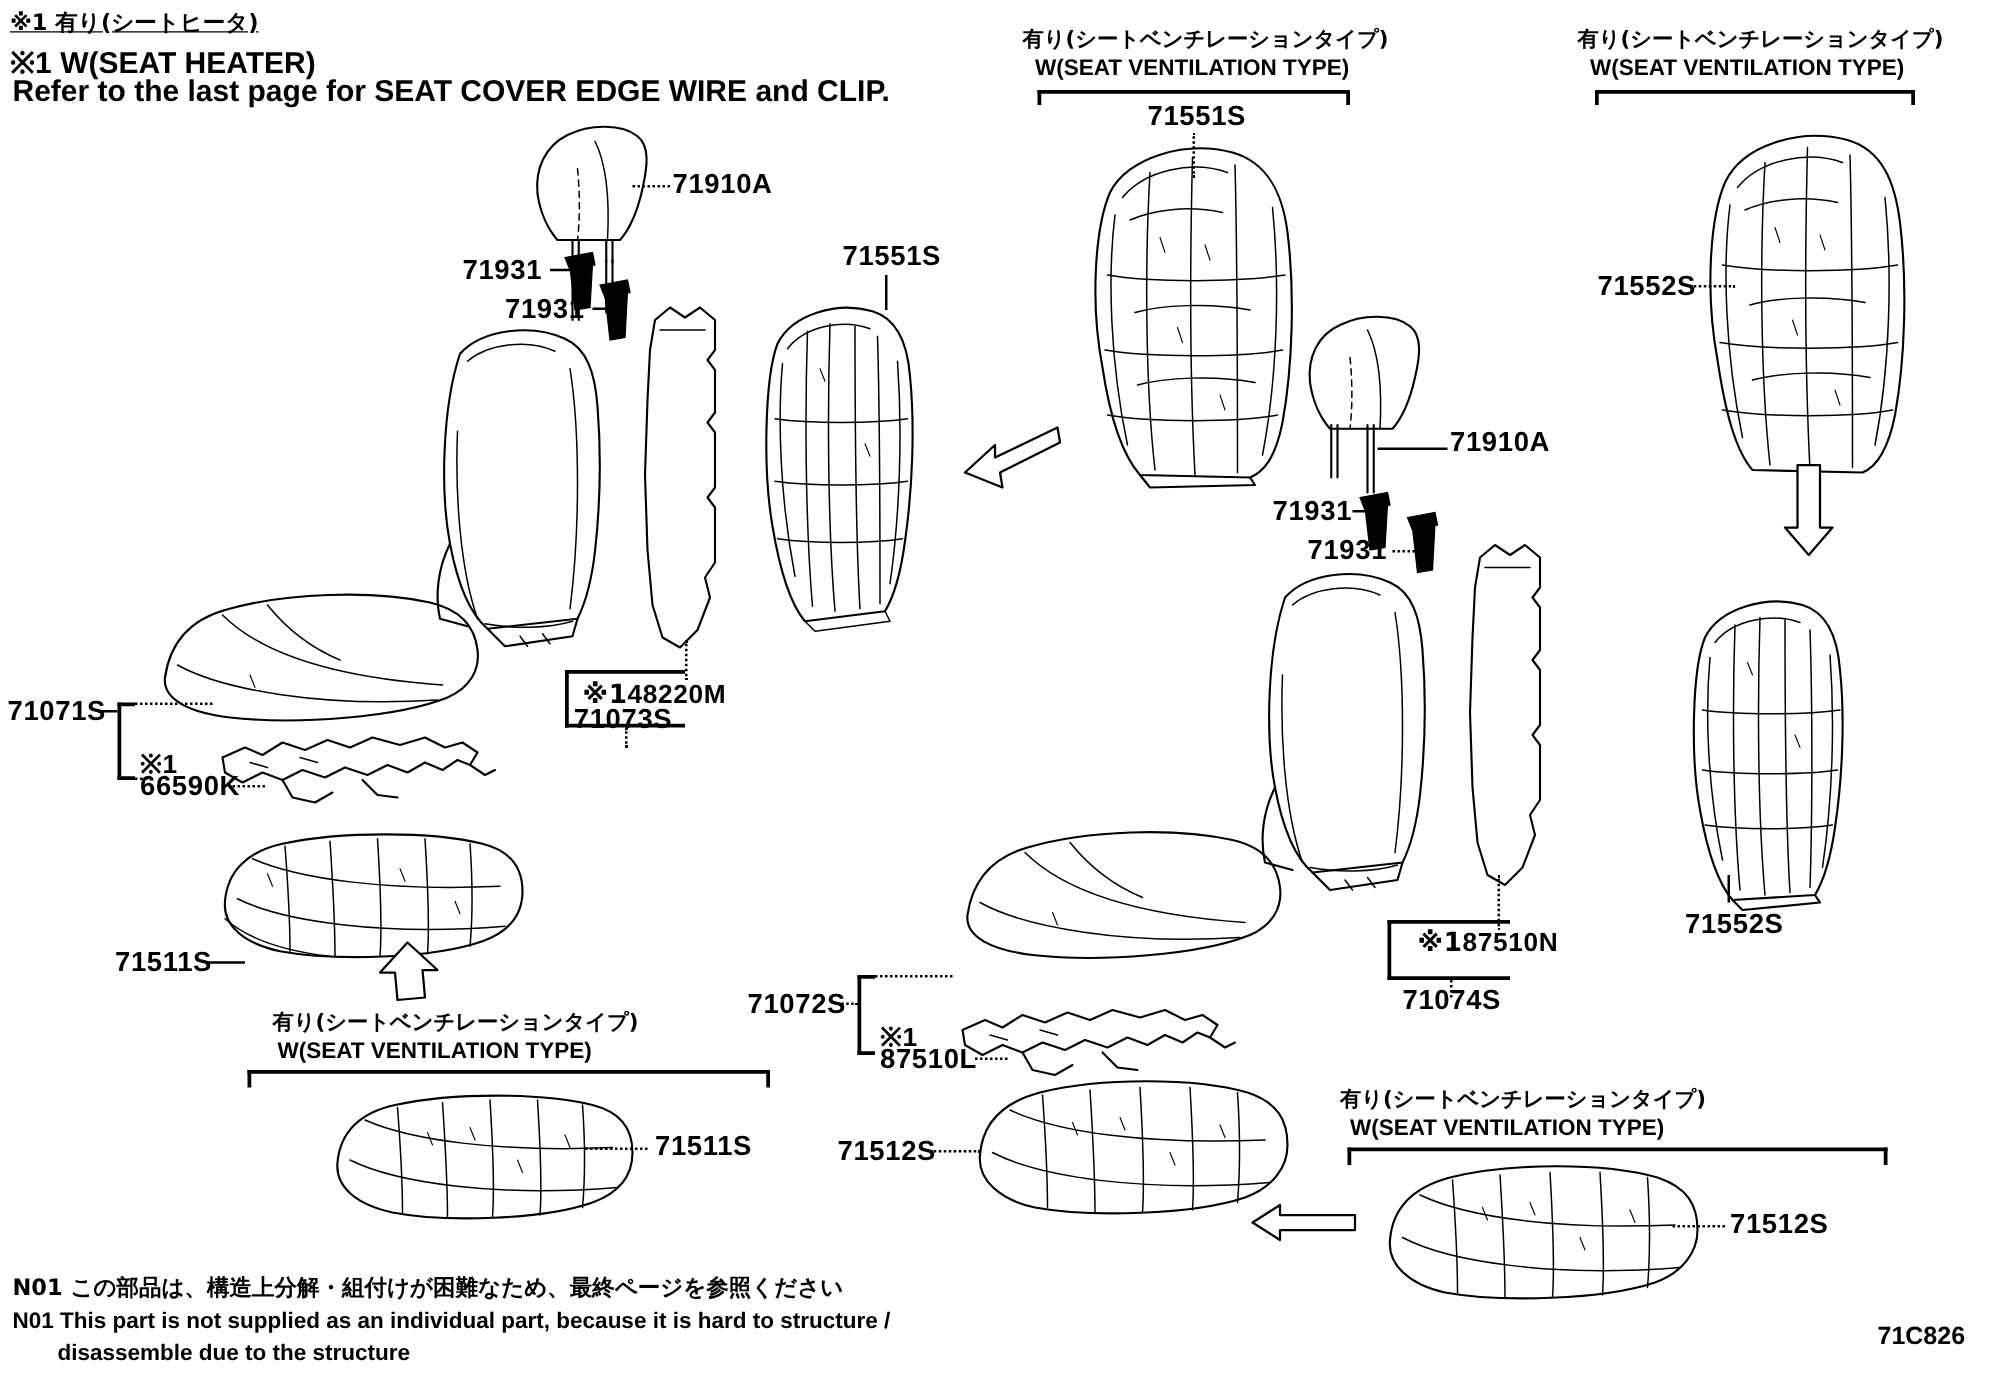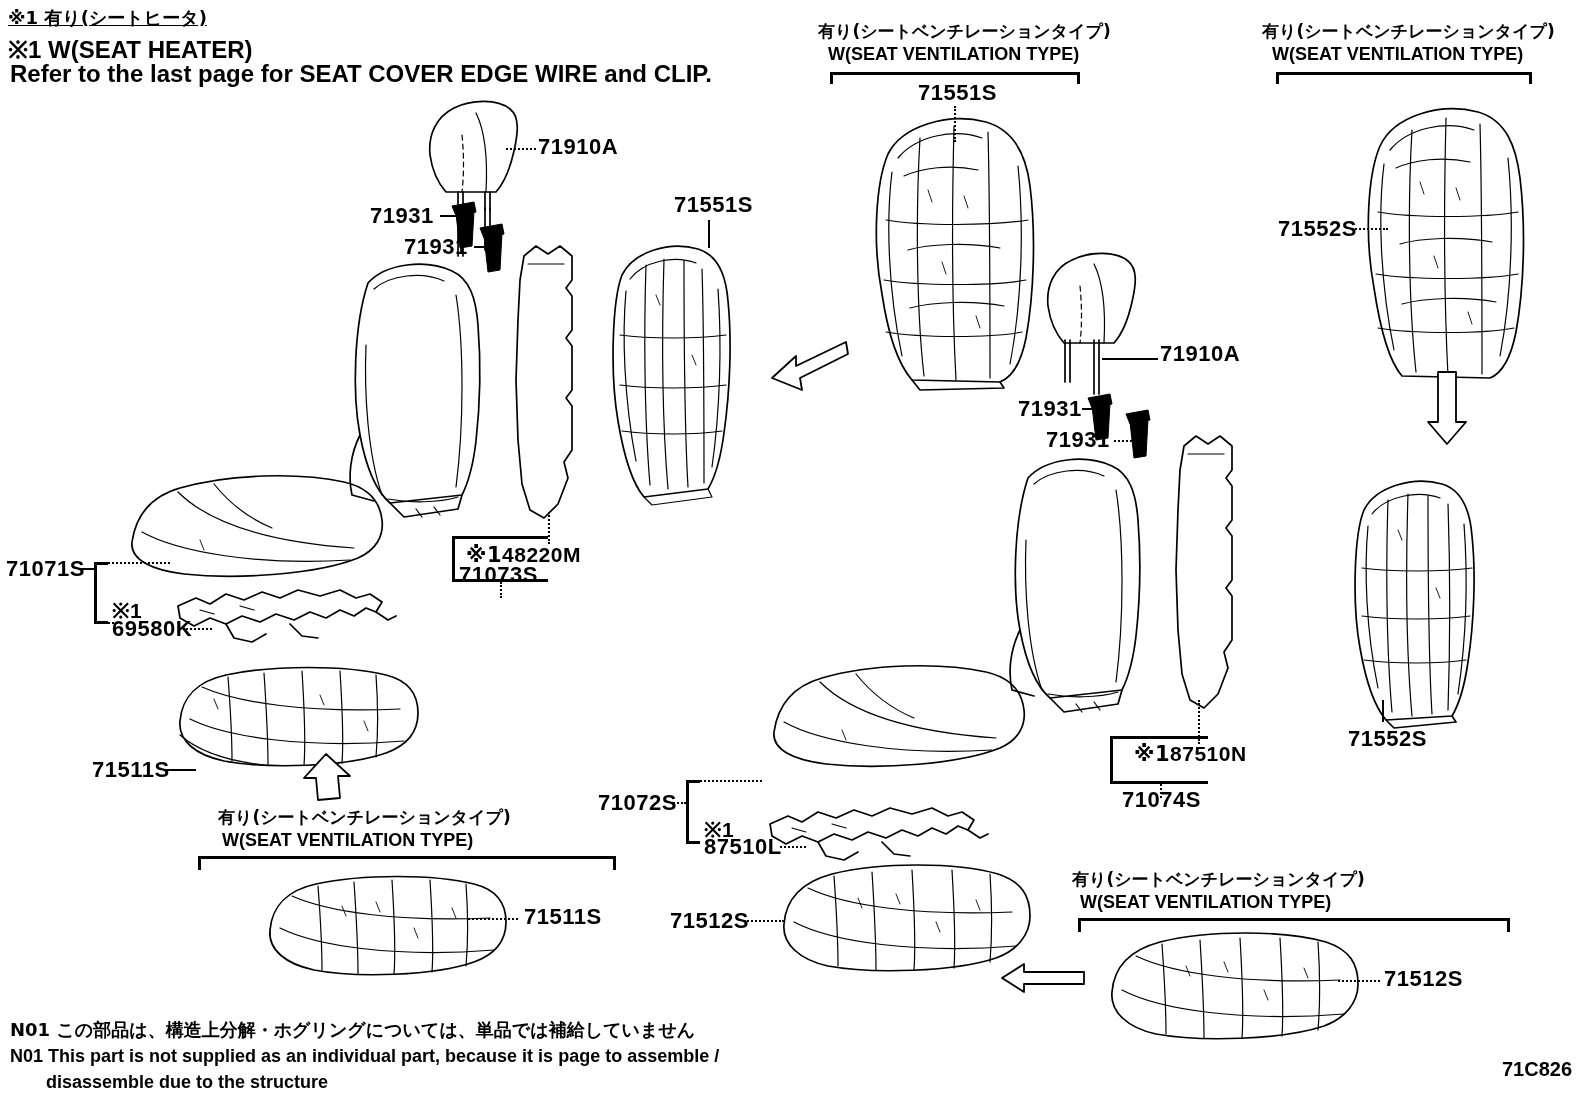--- a/index.html
+++ b/index.html
@@ -231,21 +231,21 @@
   <div class="abs bracket-left" style="left:452px; top:536px; width:96px; height:46px; border-right:none;"></div>
   <div class="abs lead-dot-v" style="left:500px; top:582px; height:16px;"></div>
   <div class="abs partnum" style="left:459px; top:562px; top:562px;">71073S</div>
 
   <div class="abs partnum" style="left:6px; top:556px;">71071S</div>
   <div class="abs lead-solid" style="left:78px; top:568px; width:16px;"></div>
   <div class="abs bracket-left" style="left:94px; top:562px; width:0px; height:62px; border-top:3px solid #000; border-bottom:3px solid #000; border-left:3px solid #000; width:14px;"></div>
   <div class="abs lead-dot" style="left:108px; top:562px; width:62px;"></div>
   <div class="abs lead-dot" style="left:108px; top:622px; width:14px;"></div>
   <div class="abs partnum small" style="left:112px; top:596px;">※1</div>
-  <div class="abs partnum" style="left:112px; top:616px;">69580K</div>
+  <div class="abs partnum" style="left:112px; top:616px;">66590K</div>
   <div class="abs lead-dot" style="left:186px; top:628px; width:26px;"></div>
 
   <svg class="abs" style="left:170px; top:580px;" width="230" height="70" viewBox="0 0 230 70">
     <path class="ln" d="M8 26 L26 18 L40 24 L56 14 L74 20 L92 12 L110 18 L128 10
                         L150 16 L170 10 L186 18 L200 14 L212 22 L206 32 L196 28
                         L184 36 L170 30 L156 38 L140 32 L124 40 L106 34 L90 42
                         L72 36 L56 44 L40 38 L24 46 L10 38 Z"></path>
     <path class="ln-thin" d="M30 30 L44 34"></path>
     <path class="ln-thin" d="M70 26 L84 30"></path>
     <path class="ln" d="M56 44 L64 58 L82 62 L96 54"></path>
@@ -501,19 +501,19 @@
     <path class="ln-thin" d="M22 98 C50 102 104 102 132 98"></path>
     <path class="ln-thin" d="M22 146 C50 150 104 150 130 146"></path>
     <path class="ln-thin" d="M24 190 C52 194 100 194 126 190"></path>
     <path class="ln-hair" d="M58 60 L62 70"></path>
     <path class="ln-hair" d="M96 118 L100 128"></path>
     <path class="ln" d="M46 250 L54 258 L116 252 L112 246"></path>
   </svg>
   <div class="abs lead-vert" style="left:1382px; top:700px; height:22px;"></div>
   <div class="abs partnum" style="left:1348px; top:726px;">71552S</div>
 
-  <div class="abs footer-jp" style="left:10px; top:1018px;">N01 この部品は、構造上分解・ホグリングについては、単品では補給していません</div>
-  <div class="abs footer-en" style="left:10px; top:1046px;">N01 This part is not supplied as an individual part, because it is page to assemble /</div>
+  <div class="abs footer-jp" style="left:10px; top:1018px;">N01 この部品は、構造上分解・組付けが困難なため、最終ページを参照ください</div>
+  <div class="abs footer-en" style="left:10px; top:1046px;">N01 This part is not supplied as an individual part, because it is hard to structure /</div>
   <div class="abs footer-en" style="left:46px; top:1072px;">disassemble due to the structure</div>
 
   <div class="abs diagcode" style="left:1502px; top:1058px;">71C826</div>
 
 </div>
 
 </body></html>

